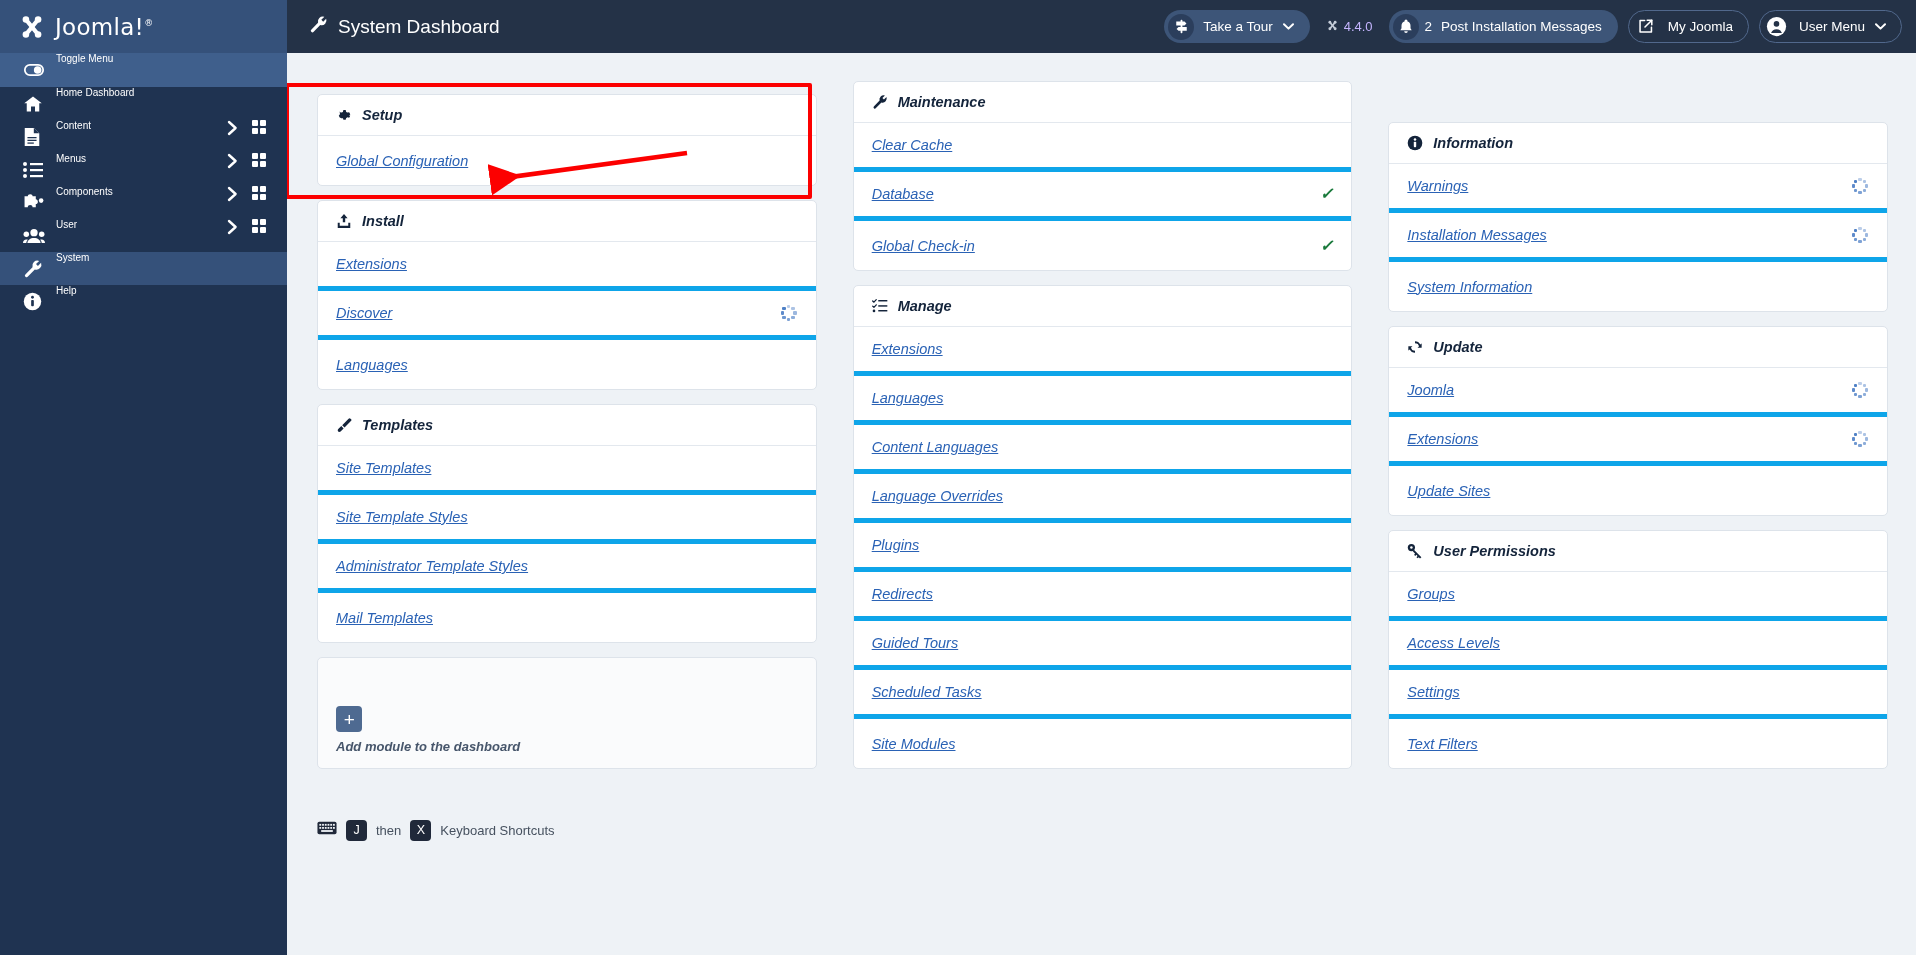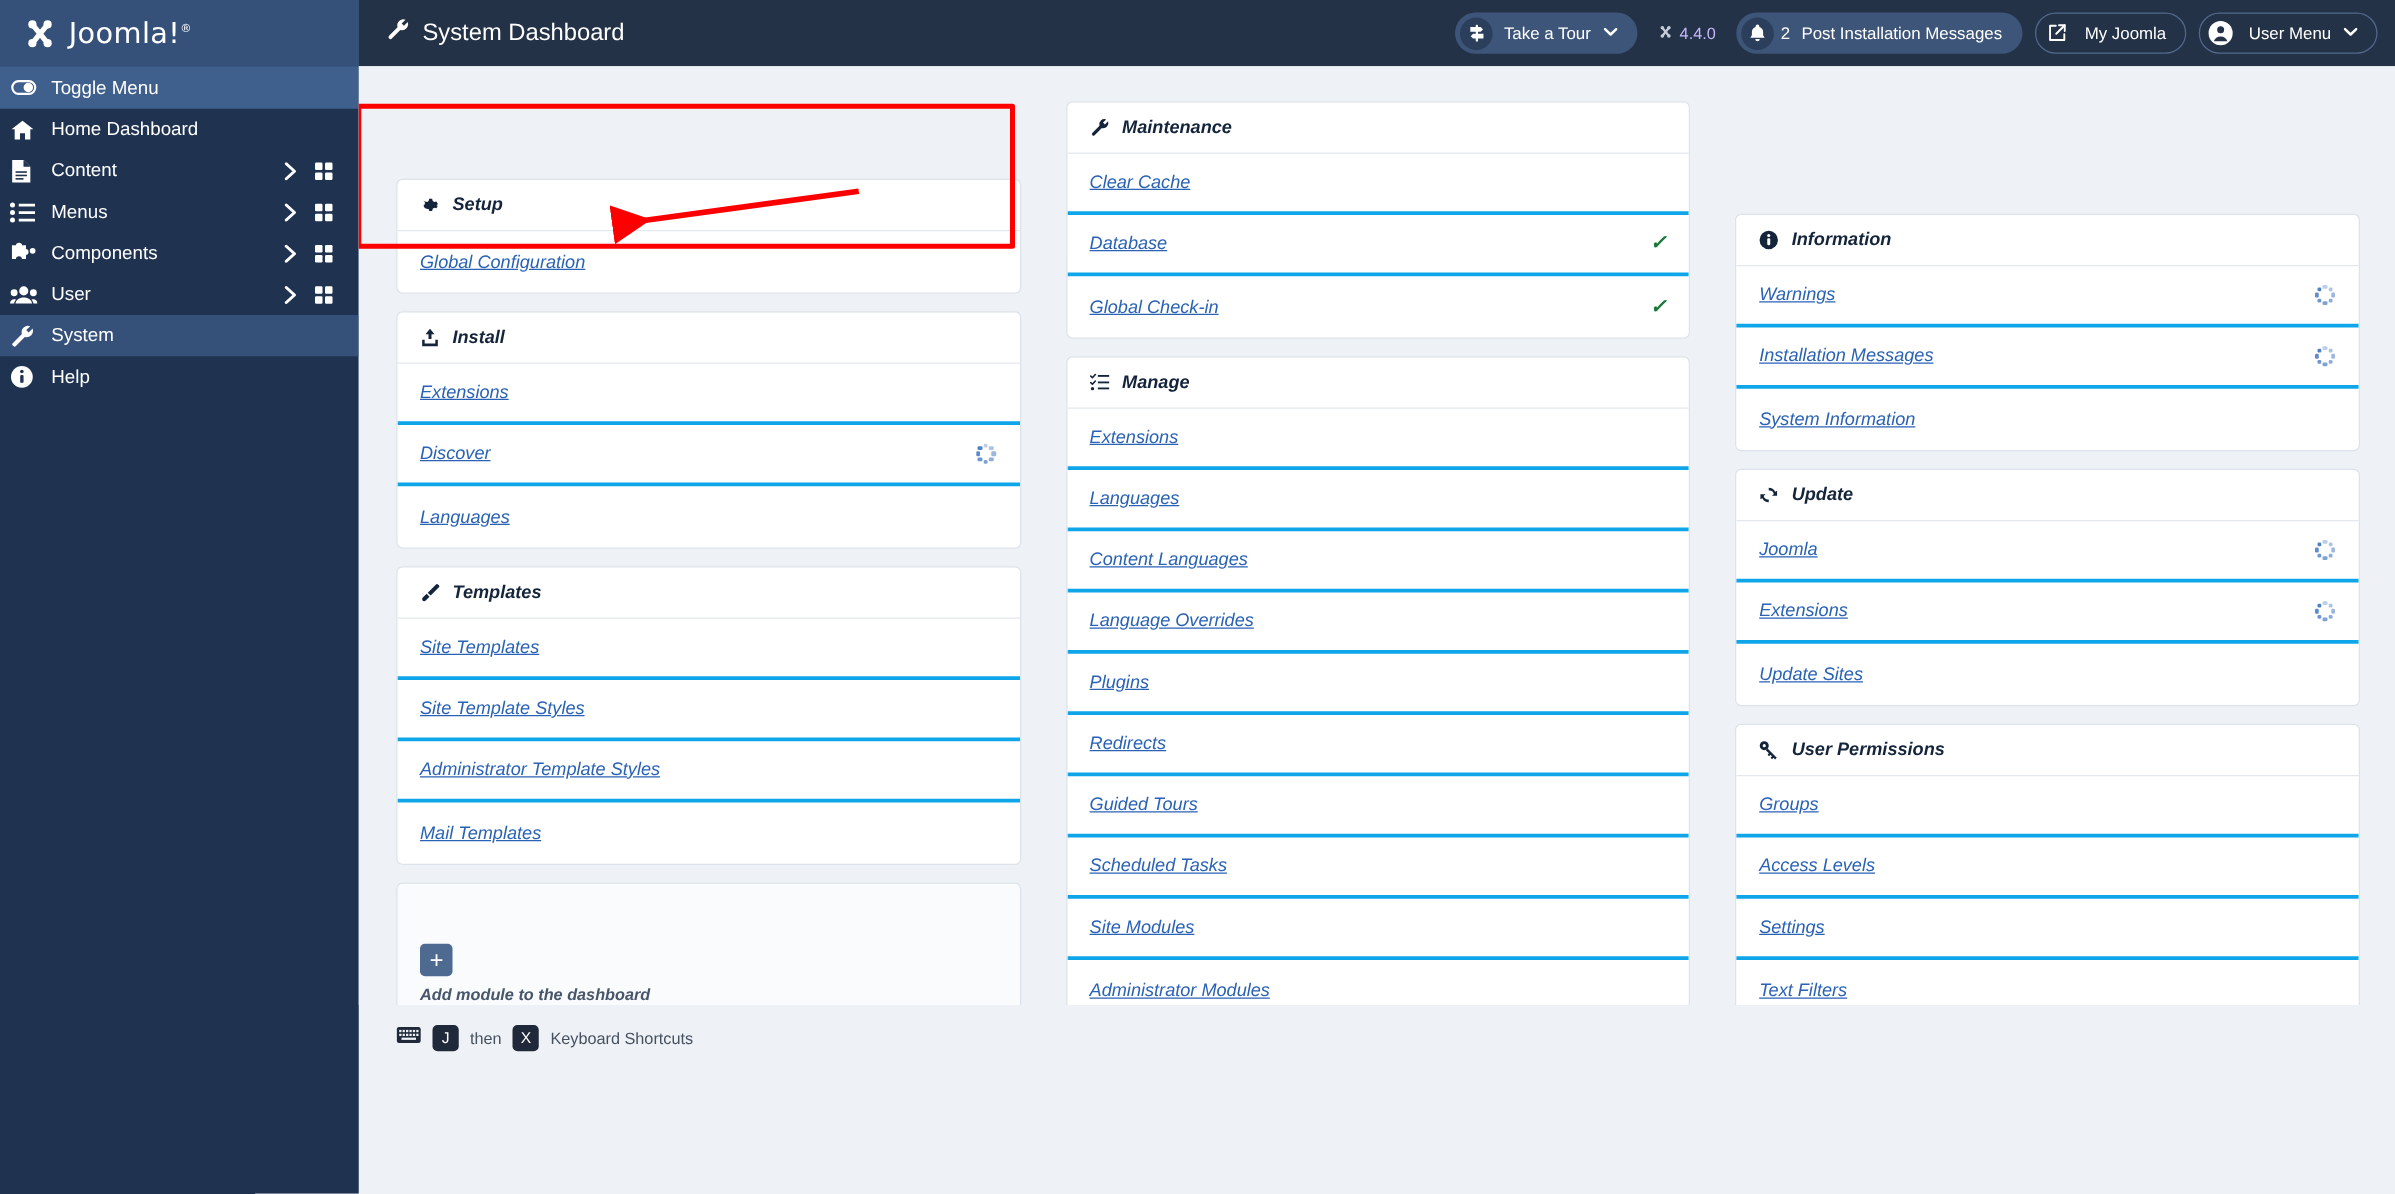--- a/index.html
+++ b/index.html
@@ -25,23 +25,23 @@
   .brand-logo { display: flex; align-items: center; gap: 8px; }
   .brand-mark { width: 30px; height: 30px; display: block; }
   .brand-word {
     color: #fff; font-size: 23px; letter-spacing: .3px;
     font-family: "DejaVu Sans", sans-serif; font-weight: 400;
   }
   .brand-word sup { font-size: 9px; vertical-align: super; }
 
   .nav { display: flex; flex-direction: column; }
   .nav-item {
-    height: 33px; display: flex; align-items: center;
-    color: #ffffff; font-size: 15px;
-    padding: 0 14px 0 8px; cursor: pointer;
+    height: 33px; display: flex; 
+    color: #ffffff; font-size: 10px;
+    padding: 0 14px 0 23px; cursor: pointer;
     position: relative; user-select: none;
   }
   .nav-item.toggle { background: #3f5f8c; height: 34px; }
   .nav-item.active  { background: #35517a; }
   .nav-ico {
     width: 26px; min-width: 26px; display: inline-flex;
     align-items: center; justify-content: flex-start;
   }
   .nav-ico svg { display: block; }
   .nav-label { flex: 1; padding-left: 7px; white-space: nowrap; }
@@ -101,21 +101,21 @@
     border-radius: 5px; overflow: hidden;
   }
   .card-head {
     height: 41px; display: flex; align-items: center; gap: 10px;
     padding: 0 18px; border-bottom: 1px solid #e3e8ee;
     color: #14243b; font-size: 14.5px; font-weight: bold;
   }
   .card-head svg { display: block; flex-shrink: 0; }
   .card-row {
     height: 49px; display: flex; align-items: center;
-    padding: 0 18px; border-bottom: 3px solid #0ea5e9;
+    padding: 0 18px; border-bottom: 5px solid #0ea5e9;
     justify-content: space-between;
   }
   .card-row:last-child { border-bottom: none; }
   .card-row a {
     color: #2a62b5; font-size: 14.5px;
     text-decoration: underline; cursor: pointer;
   }
   .row-status { display: flex; align-items: center; }
   .check { color: #1a7a3c; font-size: 16px; font-weight: bold; line-height: 1; }
 
@@ -574,24 +574,20 @@
               <div class="card-row">
           <a>Guided Tours</a>
           <span class="row-status"></span>
         </div>
               <div class="card-row">
           <a>Scheduled Tasks</a>
           <span class="row-status"></span>
         </div>
               <div class="card-row">
           <a>Site Modules</a>
-          <span class="row-status"></span>
-        </div>
-              <div class="card-row">
-          <a>Administrator Modules</a>
           <span class="row-status"></span>
         </div>
             </div>
           </div>
           <div class="col">
             <div class="card">
               <div class="card-head">
         <span>
                   <svg width="16" height="16" viewBox="0 0 24 24" fill="#14243b">
                     <circle cx="12" cy="12" r="11"></circle>

